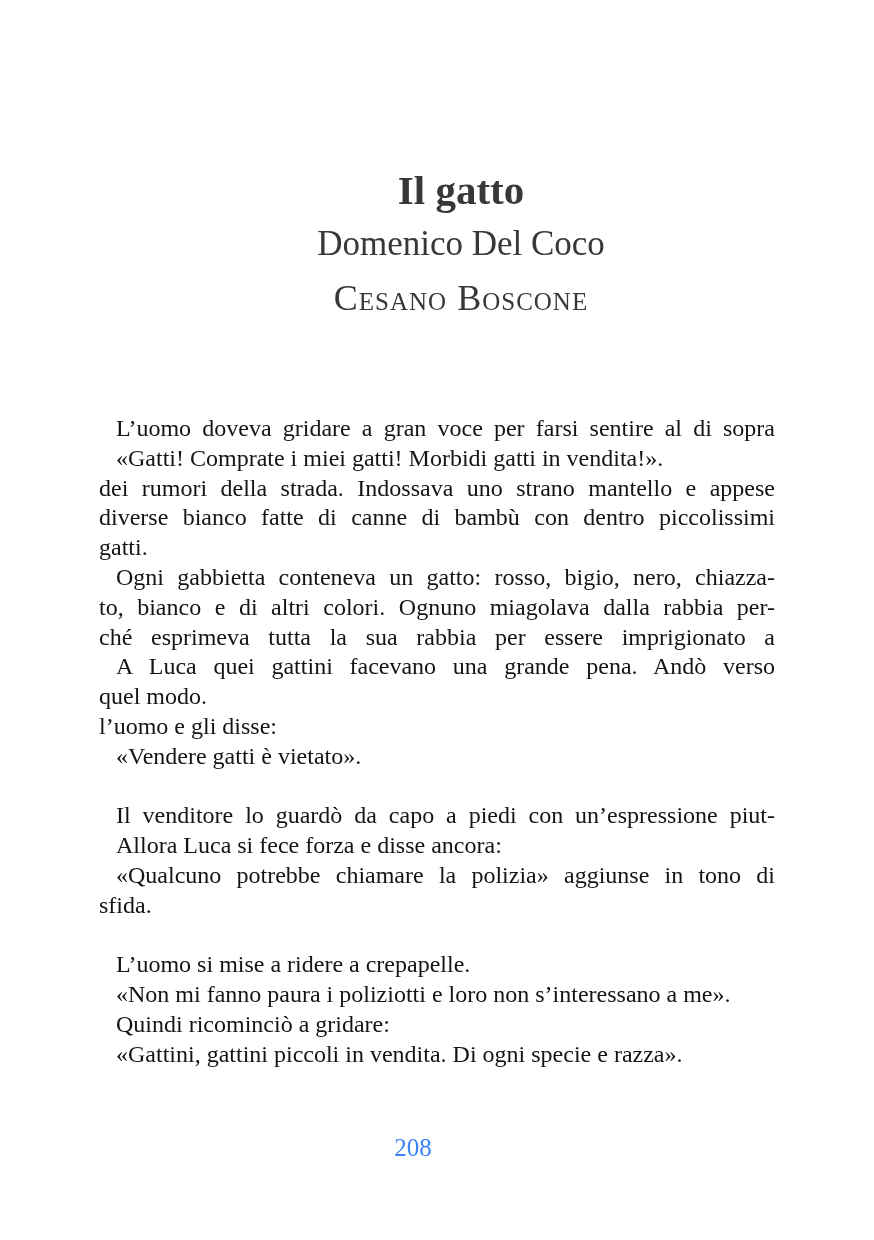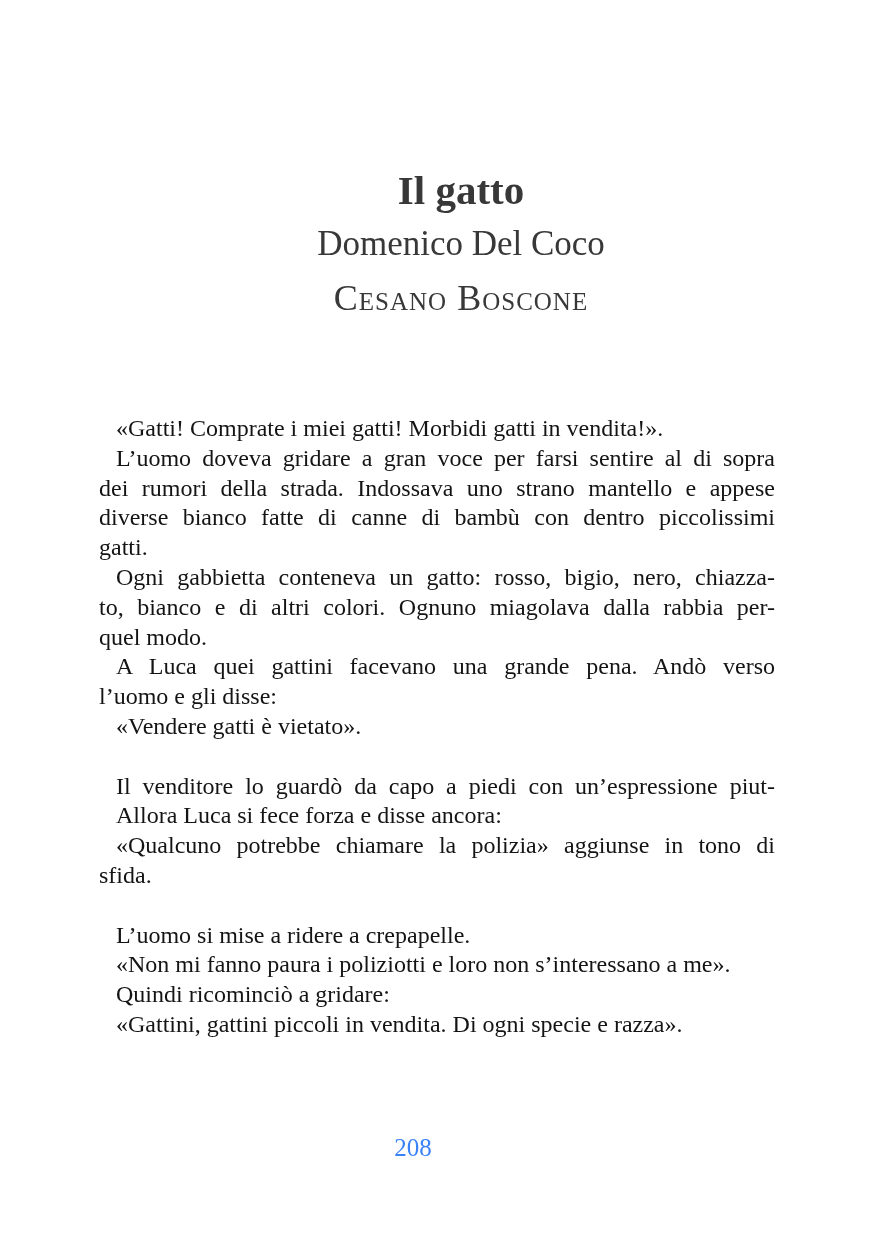--- a/index.html
+++ b/index.html
@@ -78,29 +78,30 @@
 </head>
 <body>
 
 <div class="page">
 
   <div class="heading story-title">Il gatto</div>
   <div class="heading story-author">Domenico Del Coco</div>
   <div class="heading story-location">Cesano Boscone</div>
 
   <div class="body-text">
+    <div class="ln ind jst">L’uomo doveva gridare a gran voce per farsi sentire al di sopra</div>
     <div class="ln ind">«Gatti! Comprate i miei gatti! Morbidi gatti in vendita!».</div>
-    <div class="ln ind jst">L’uomo doveva gridare a gran voce per farsi sentire al di sopra</div>
     <div class="ln jst">dei rumori della strada. Indossava uno strano mantello e appese</div>
     <div class="ln jst">diverse bianco fatte di canne di bambù con dentro piccolissimi</div>
     <div class="ln">gatti.</div>
     <div class="ln ind jst">Ogni gabbietta conteneva un gatto: rosso, bigio, nero, chiazza-</div>
     <div class="ln jst">to, bianco e di altri colori. Ognuno miagolava dalla rabbia per-</div>
+    <div class="ln jst">ché esprimeva tutta la sua rabbia per essere imprigionato a</div>
+    <div class="ln ind jst">A Luca quei gattini facevano una grande pena. Andò verso</div>
     <div class="ln">quel modo.</div>
-    <div class="ln ind jst">A Luca quei gattini facevano una grande pena. Andò verso</div>
     <div class="ln">l’uomo e gli disse:</div>
     <div class="ln ind">«Vendere gatti è vietato».</div>
     <div class="ln blank"></div>
     <div class="ln ind jst">Il venditore lo guardò da capo a piedi con un’espressione piut-</div>
     <div class="ln ind">Allora Luca si fece forza e disse ancora:</div>
     <div class="ln ind jst">«Qualcuno potrebbe chiamare la polizia» aggiunse in tono di</div>
     <div class="ln">sfida.</div>
     <div class="ln blank"></div>
     <div class="ln ind">L’uomo si mise a ridere a crepapelle.</div>
     <div class="ln ind">«Non mi fanno paura i poliziotti e loro non s’interessano a me».</div>

